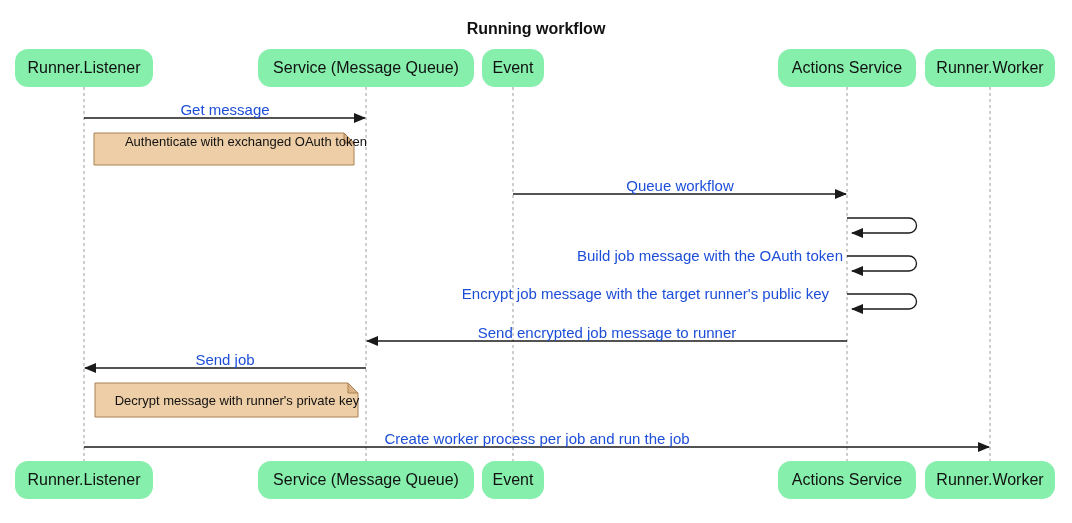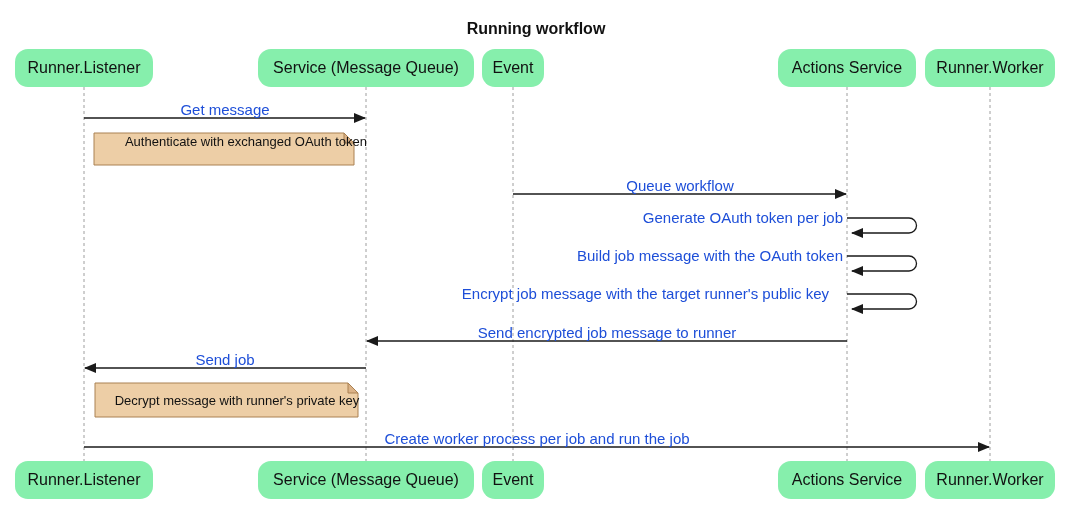--- a/index.html
+++ b/index.html
@@ -73,21 +73,20 @@
   <div class="actor top" style="left:925px;width:130px;">Runner.Worker</div>
 
   <div class="actor bottom" style="left:15px;width:138px;">Runner.Listener</div>
   <div class="actor bottom" style="left:258px;width:216px;">Service (Message Queue)</div>
   <div class="actor bottom" style="left:482px;width:62px;">Event</div>
   <div class="actor bottom" style="left:778px;width:138px;">Actions Service</div>
   <div class="actor bottom" style="left:925px;width:130px;">Runner.Worker</div>
 
   <div class="msg centered" style="left:225px;top:102px;">Get message</div>
   <div class="msg centered" style="left:680px;top:178px;">Queue workflow</div>
-  <div class="msg right-aligned" style="right:229px;top:210px;">Generate OAuth token per job</div>
   <div class="msg right-aligned" style="right:229px;top:248px;">Build job message with the OAuth token</div>
   <div class="msg right-aligned" style="right:243px;top:286px;">Encrypt job message with the target runner's public key</div>
   <div class="msg centered" style="left:607px;top:325px;">Send encrypted job message to runner</div>
   <div class="msg centered" style="left:225px;top:352px;">Send job</div>
   <div class="msg centered" style="left:537px;top:431px;">Create worker process per job and run the job</div>
 
   <div class="note-text" style="left:94px;top:133px;width:260px;height:16px;margin-left:22px;">Authenticate with exchanged OAuth token</div>
   <div class="note-text" style="left:95px;top:383px;width:284px;height:34px;">Decrypt message with runner's private key</div>
 
 </div>

